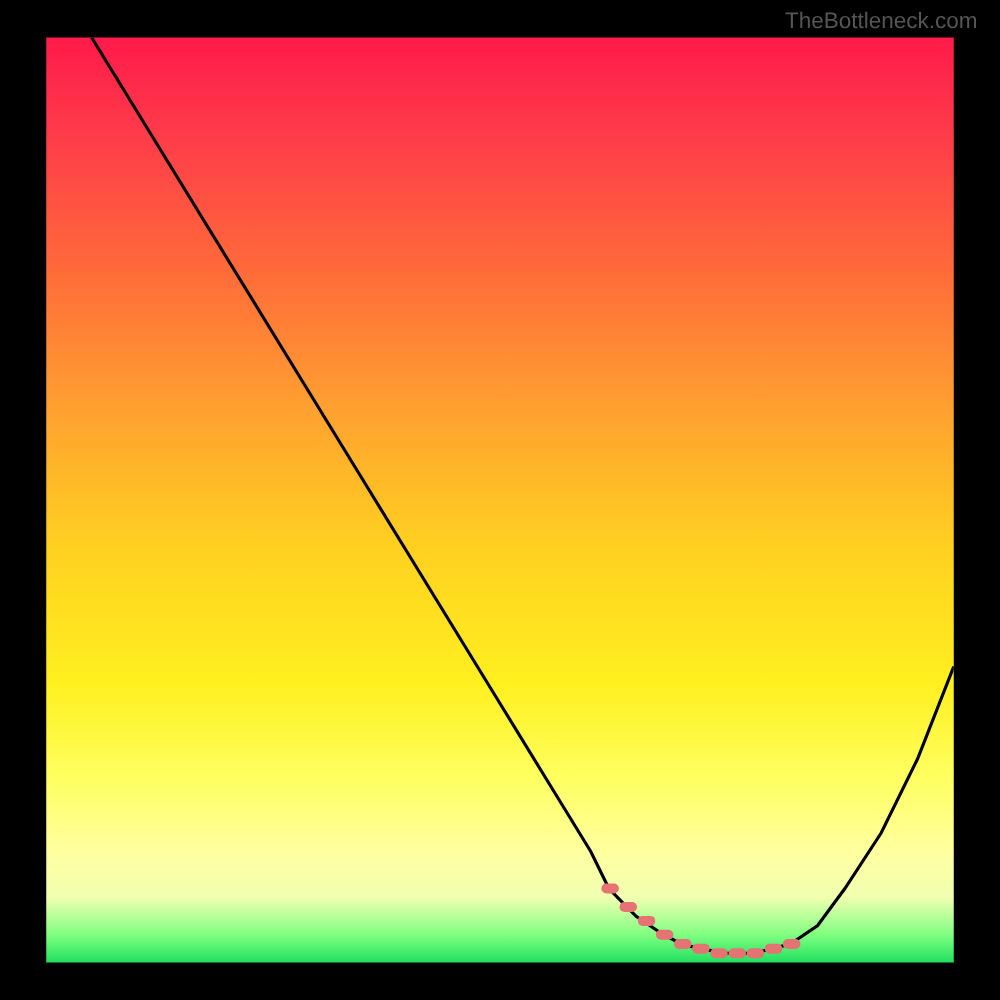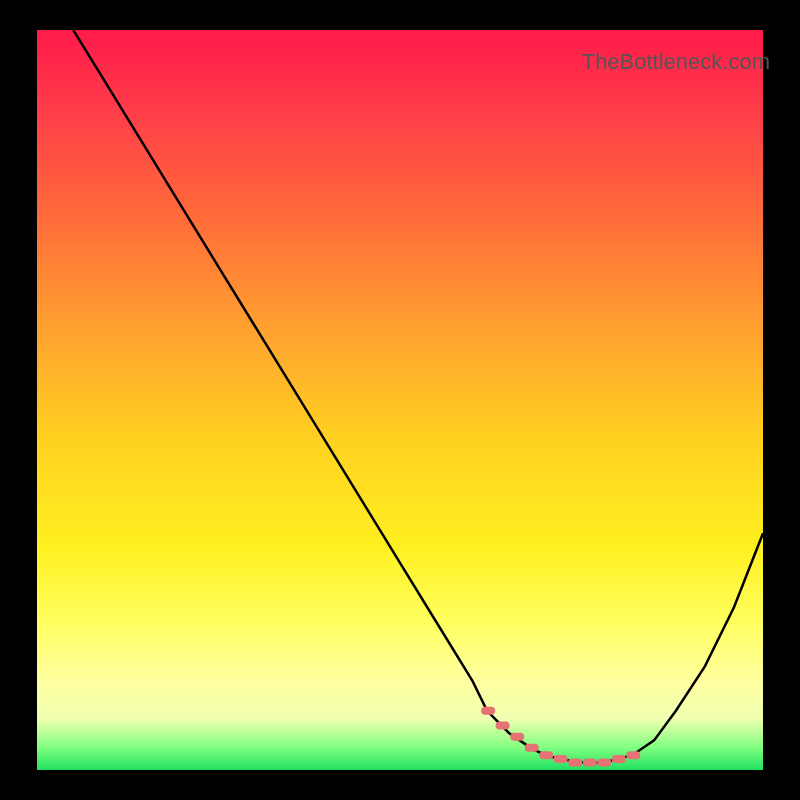--- a/index.html
+++ b/index.html
@@ -7,26 +7,25 @@
     width: 800px;
     height: 800px;
     background: #000;
     position: relative;
     font-family: Arial, sans-serif;
     overflow: hidden;
   }
   .watermark {
     position: absolute;
     top: 6px;
-    right: 30px;
+    right: 18px;
     color: #555;
-    font-size: 22px;
+    font-size: 18px;
     font-weight: 500;
     z-index: 10;
-    margin-top: 43px;
   }
   .plot-area {
     position: absolute;
     left: 37px;
     top: 30px;
     width: 726px;
     height: 740px;
     background: linear-gradient(to bottom,
       #ff1a4a 0%,
       #ff3a4a 10%,

